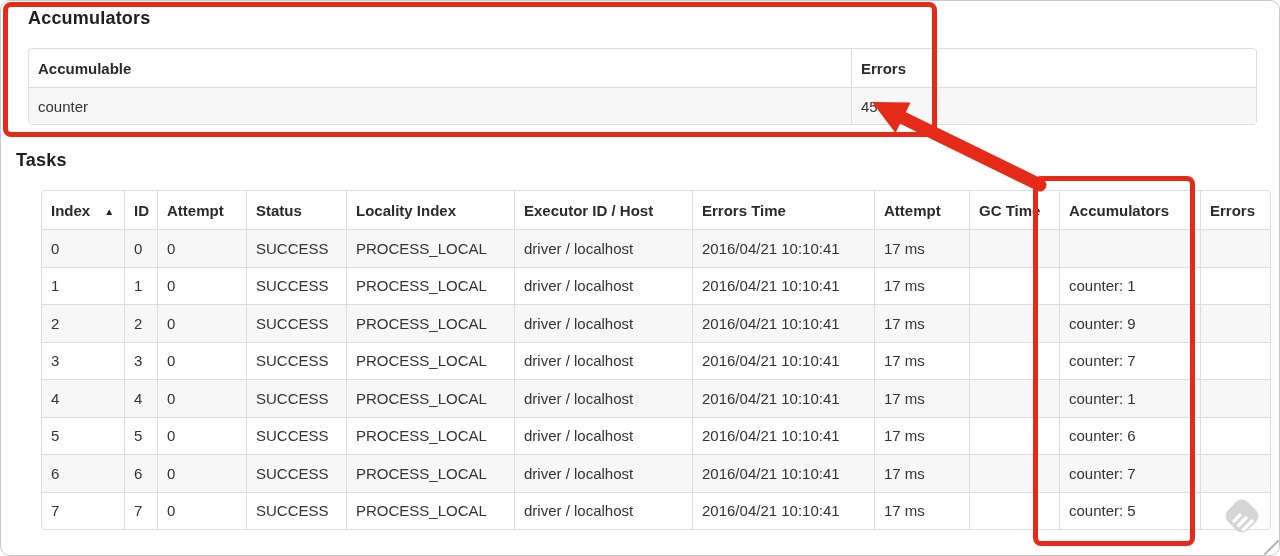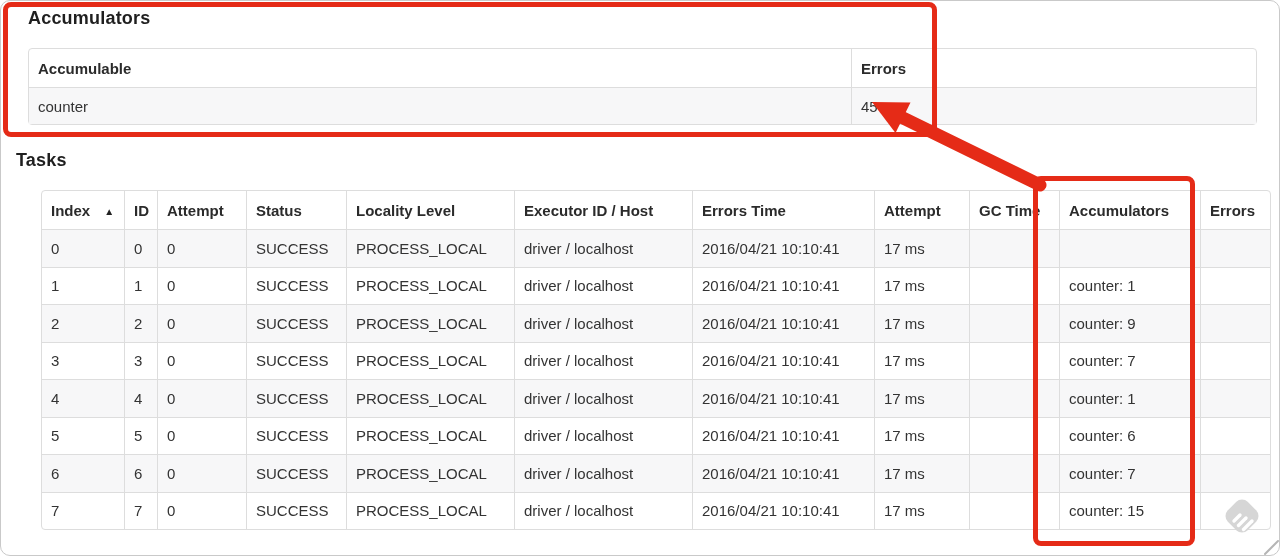--- a/index.html
+++ b/index.html
@@ -127,21 +127,21 @@
       <th>
         <span>ID</span>
       </th>
       <th>
         <span>Attempt</span>
       </th>
       <th>
         <span>Status</span>
       </th>
       <th>
-        <span>Locality Level</span>
+        <span>Locality Index</span>
       </th>
       <th>
         <span>Executor ID / Host</span>
       </th>
       <th>
         <span>Errors Time</span>
       </th>
       <th>
         <span>Attempt</span>
       </th>
@@ -251,21 +251,21 @@
       <tr>
         <td>7</td>
         <td>7</td>
         <td>0</td>
         <td>SUCCESS</td>
         <td>PROCESS_LOCAL</td>
         <td>driver / localhost</td>
         <td>2016/04/21 10:10:41</td>
         <td>17 ms</td>
         <td></td>
-        <td>counter: 15</td>
+        <td>counter: 5</td>
         <td></td>
       </tr>
     </tbody>
 </table>
 
 <div class="anno-box" id="anno-box-accumulators-section"></div>
 <div class="anno-box" id="anno-box-accumulators-column"></div>
 
 <svg class="overlay-svg" id="anno-arrow-svg" width="1280" height="556" viewBox="0 0 1280 556">
   <line x1="1040" y1="185" x2="899" y2="116" style="stroke:var(--anno-red,#e52b17)" stroke-width="13" stroke-linecap="round"></line>

